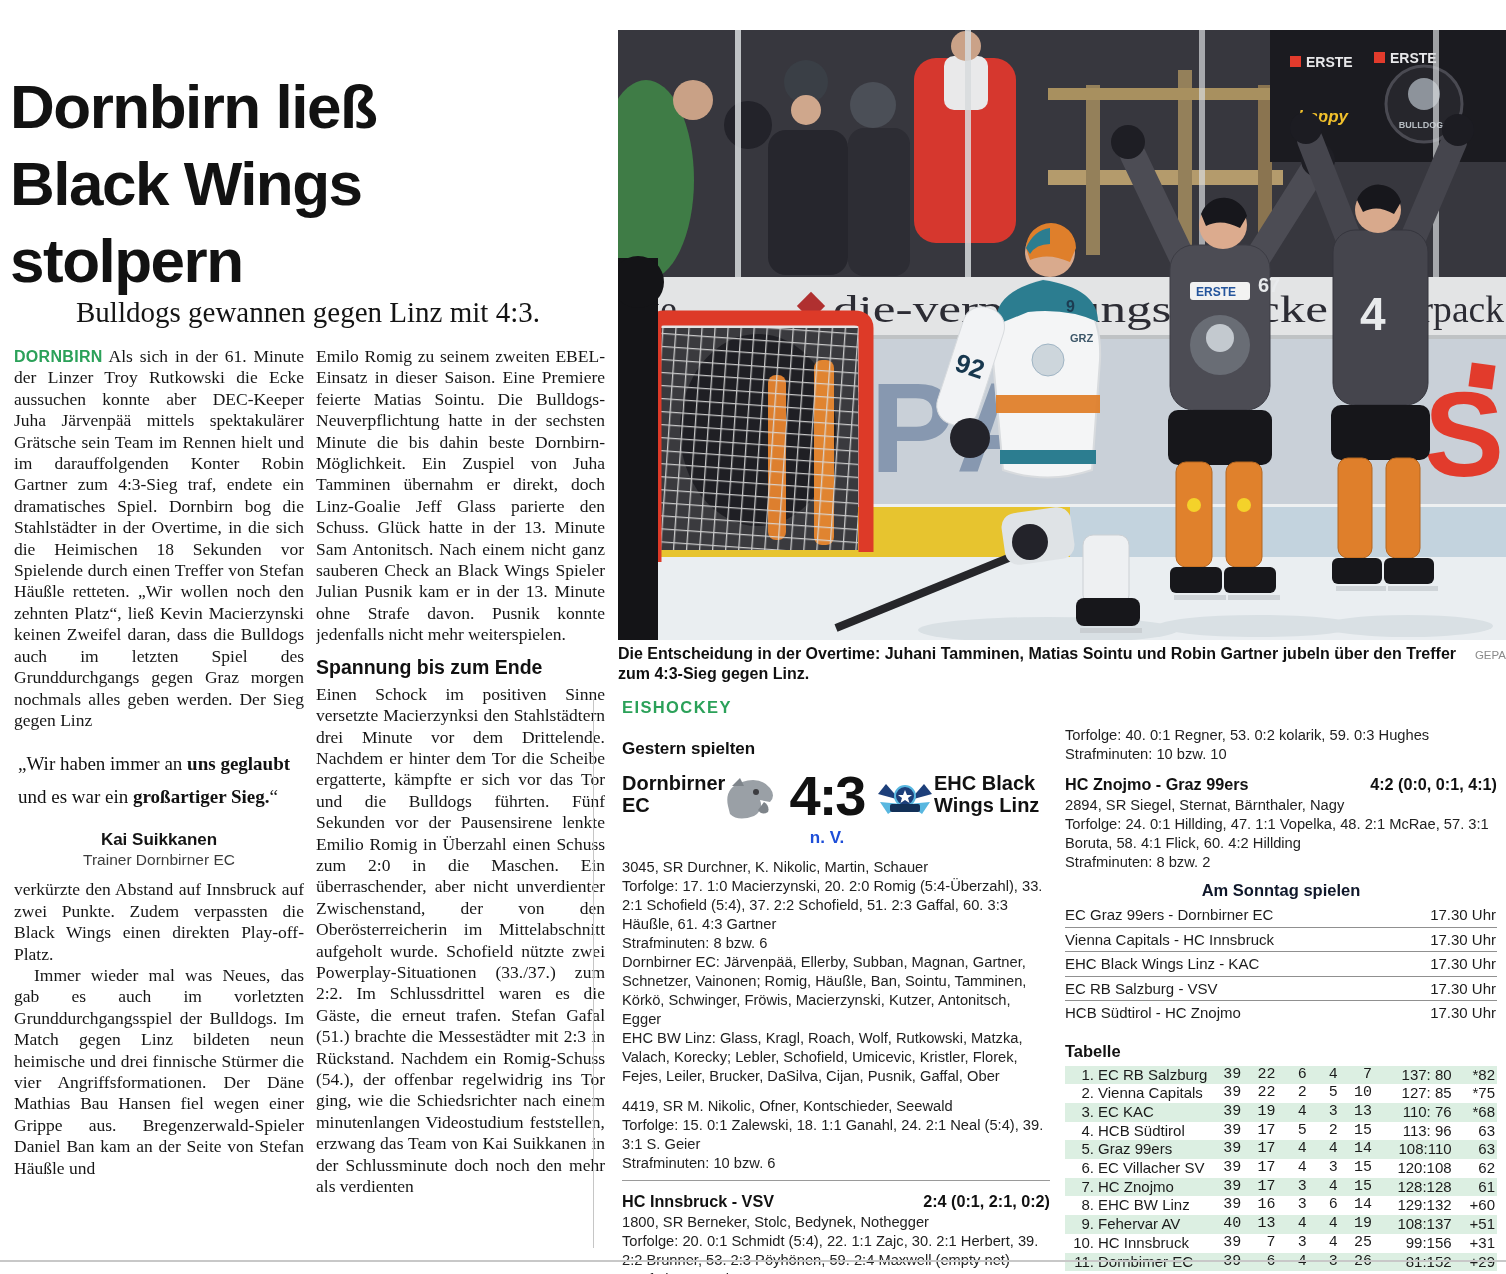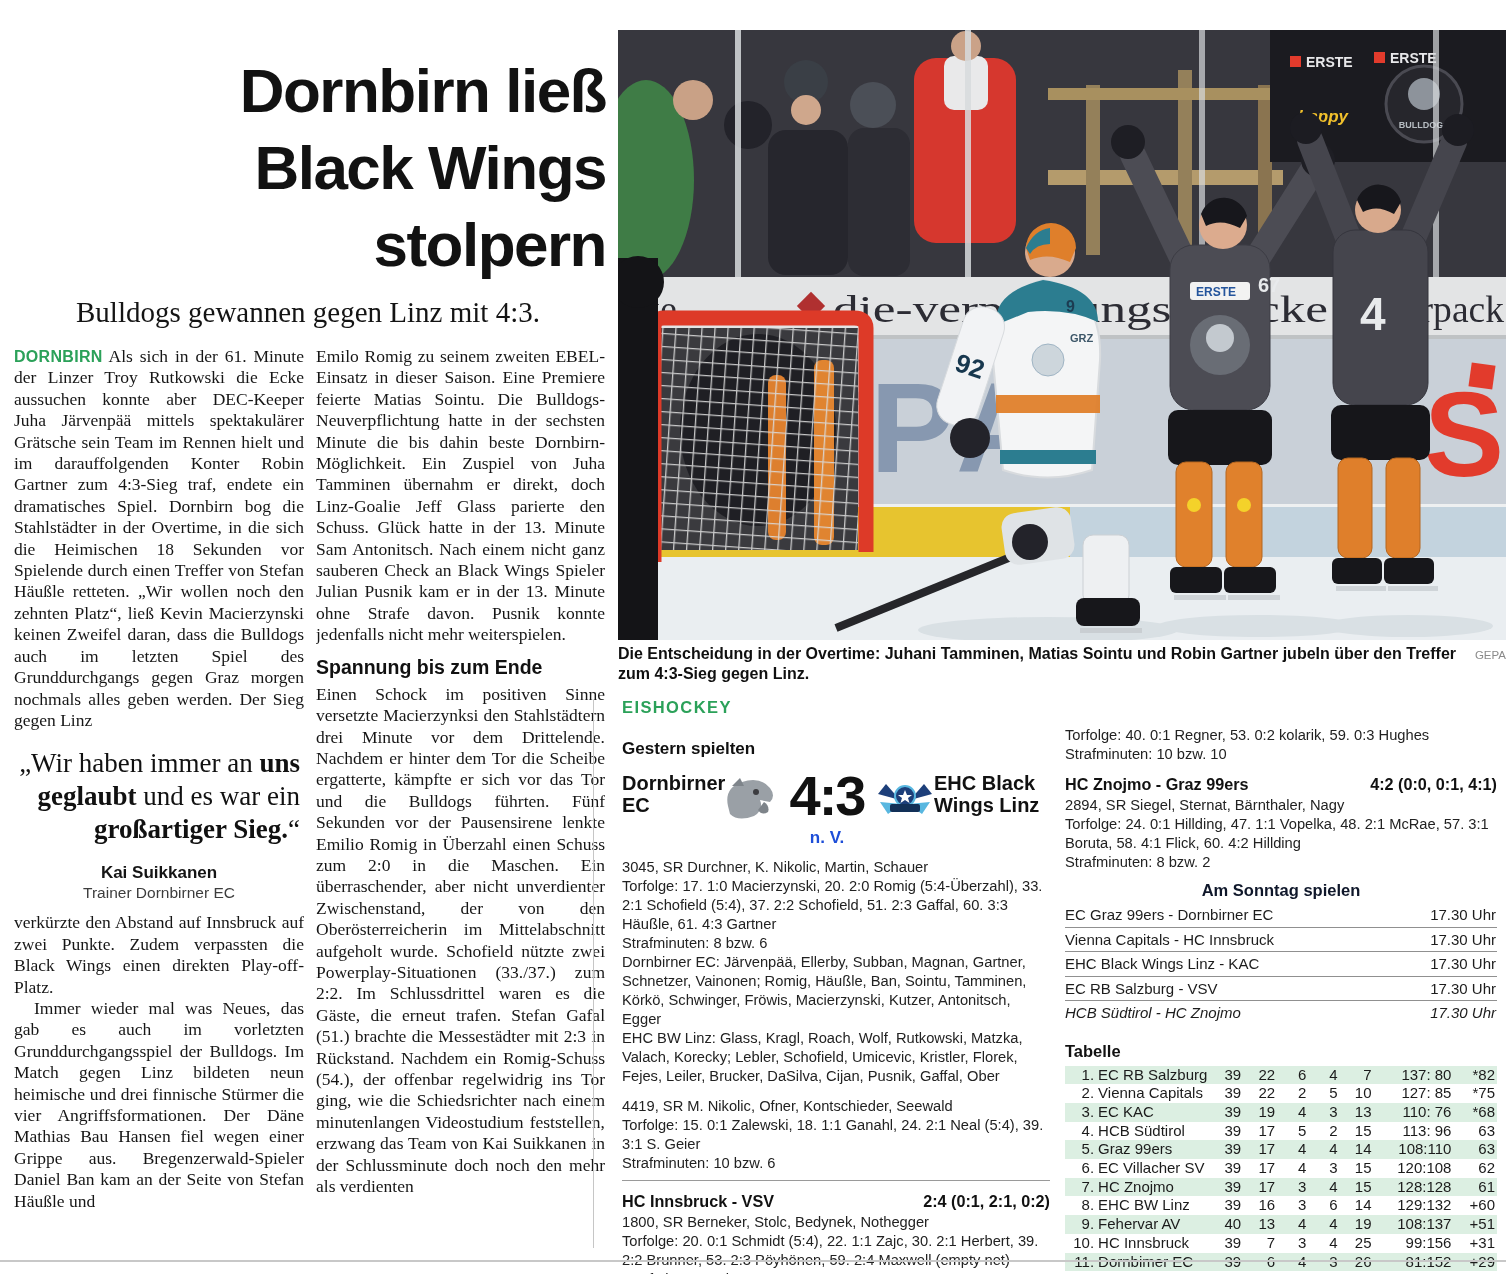--- a/index.html
+++ b/index.html
@@ -1,34 +1,34 @@
 <!DOCTYPE html>
 <html><head>
 <meta charset="utf-8">
 <style>
   html,body{margin:0;padding:0;background:#fff;}
   .page{position:relative;width:1506px;height:1274px;background:#fff;overflow:hidden;
         font-family:"Liberation Sans",sans-serif;color:#151515;}
 
   
-  .headline{position:absolute;left:10px;top:10px;width:596px;text-align:right;
+  .headline{position:absolute;left:10px;top:26px;width:596px;text-align:left;
     font:800 62px/77px "Liberation Sans",sans-serif;letter-spacing:-1.5px;color:#121212;
     white-space:pre-line;}
   .subhead{position:absolute;left:10px;top:295px;width:596px;text-align:center;
     font:400 29px/34px "Liberation Serif",serif;color:#141414;}
   .col{position:absolute;top:346px;height:912px;overflow:hidden;}
   .col1{left:14px;width:290px;}
   .col2{left:316px;width:289px;}
   .body-p{font-family:"Liberation Serif",serif;font-size:17.5px;line-height:21.4px;
     text-align:justify;color:#161616;margin:0;}
   .indent{text-indent:20px;}
   .lead-in{color:#2ba159;font:700 16px "Liberation Sans",sans-serif;letter-spacing:.3px;}
   .subhed{font:700 19.5px/24px "Liberation Sans",sans-serif;color:#111;margin:9px 0 5px;}
-  .quote{margin:16px 4px 16px;text-align:right;font-family:"Liberation Serif",serif;
-    font-size:27px;line-height:33px;color:#111;}
+  .quote{margin:16px 4px 16px;text-align:left;font-family:"Liberation Serif",serif;
+    font-size:19px;line-height:33px;color:#111;}
   .quote b{font-weight:700;}
   .quote-author{text-align:center;font:700 17px/21px "Liberation Sans",sans-serif;margin-top:12px;}
   .quote-role{text-align:center;font:15.5px/19px "Liberation Sans",sans-serif;color:#3d3d3d;margin-bottom:10px;}
 
   
   .photo-wrap{position:absolute;left:618px;top:30px;width:1022px;height:610px;border-radius:16px;}
   .photo-wrap svg{display:block;}
   .caption-row{position:absolute;left:618px;top:644px;width:888px;display:flex;gap:14px;}
   .caption{flex:1;font:700 16px/20px "Liberation Sans",sans-serif;color:#101010;}
   .credit{font:11.5px "Liberation Sans",sans-serif;color:#8a8a8a;padding-top:5px;}
@@ -51,28 +51,28 @@
     margin-top:10px;color:#222;}
   .match{margin-top:5px;padding-top:5px;}
   .match .details{margin-top:1px;}
   .match.bordered{border-bottom:1px solid #9a9a9a;padding-bottom:7px;}
   .match-head{display:flex;justify-content:space-between;font:700 16.2px/21px "Liberation Sans",sans-serif;color:#111;}
   .cont{font:14.7px/19px "Liberation Sans",sans-serif;white-space:pre-line;color:#222;}
   .sunday-label{font:700 16.5px "Liberation Sans",sans-serif;margin-top:9px;color:#0f172a;text-align:center;}
   .fixtures{margin-top:3px;}
   .fixture{display:flex;justify-content:space-between;font:15px/21.5px "Liberation Sans",sans-serif;
     border-bottom:1px solid #909090;padding:1px 1px 1px 0;color:#1c1c1c;}
-  .fixtures .fixture:last-of-type{border-bottom:none;font-style:italic;}
+  .fixtures .fixture:last-of-type{border-bottom:none;}
   .tab-label{font:700 16.5px "Liberation Sans",sans-serif;margin-top:17px;color:#111;}
   table.tabelle{width:100%;margin-top:5px;border-collapse:collapse;font-family:"Liberation Sans",sans-serif;}
   table.tabelle td{font-size:15px;line-height:18.7px;padding:0 2px;white-space:nowrap;color:#1b1b1b;}
   table.tabelle tr:nth-child(odd){background:#dcefe2;}
   td.rank{width:30px;text-align:right;}
   td.team{padding-left:5px;}
-  td.num{text-align:right;width:36px;}
+  td.num{text-align:right;width:36px;font-family:Liberation Mono, monospace;}
   td.goals{text-align:right;width:86px;}
   td.pts{text-align:right;width:46px;}
 </style>
 </head>
 <body>
 
 <div class="page">
 
   <h1 class="headline">Dornbirn ließ
 Black Wings

